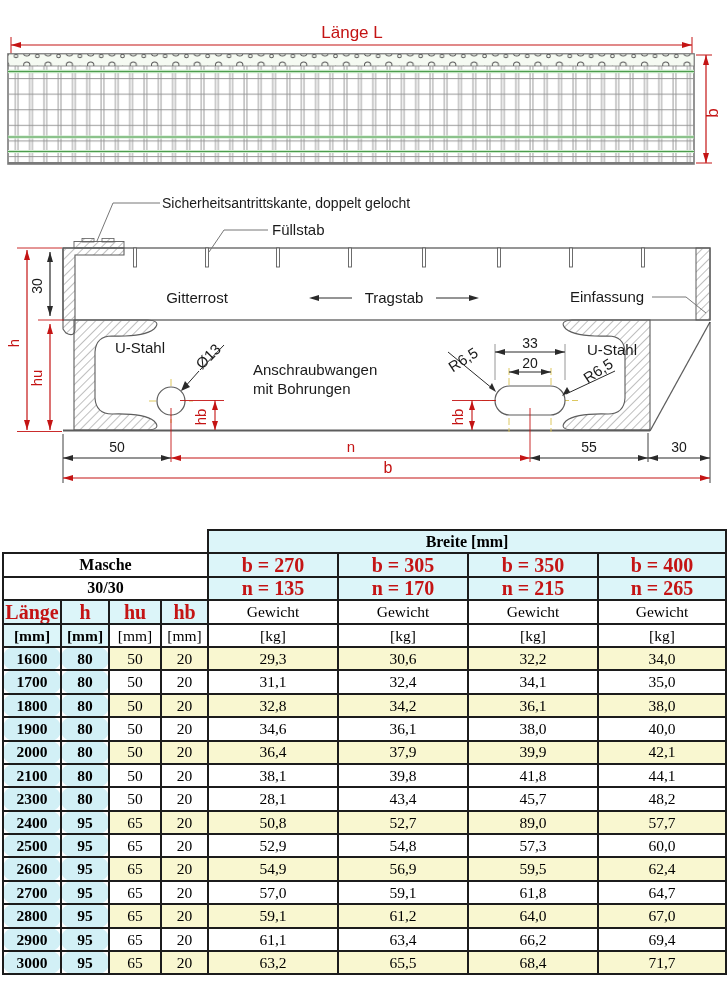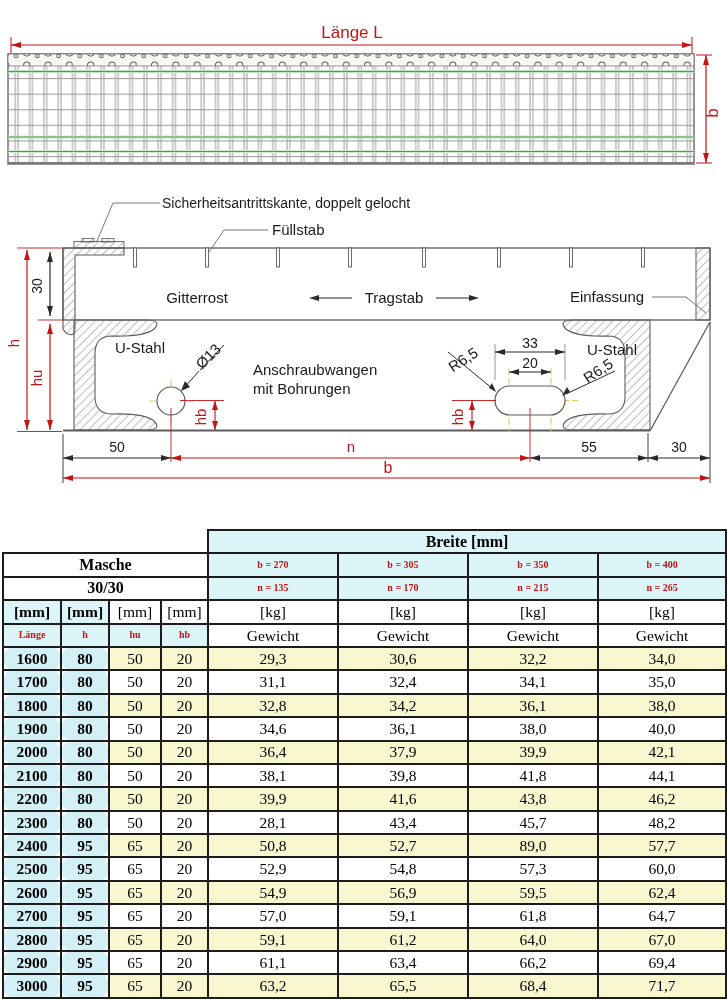--- a/index.html
+++ b/index.html
@@ -25,21 +25,21 @@
   #spec-table-wrap{position:absolute;left:2px;top:529px;width:723px;}
   table{border-collapse:collapse;table-layout:fixed;width:723px;
         font-family:"Liberation Serif", serif;color:#000;}
   td{border:2px solid #1c1c1c;height:21.4px;padding:0;text-align:center;
      vertical-align:middle;font-size:15.5px;line-height:1;overflow:hidden;}
   td.ghost{border:none;background:#fff;}
   .cyan{background:var(--cyan);}
   .cyan-d{background:var(--cyan-data);border-radius:11px;}
   .yellow{background:var(--yellow);}
   .hbold{font-weight:bold;font-size:16px;}
-  .redb{color:var(--accent-red);font-weight:bold;font-size:10px;}
+  .redb{color:var(--accent-red);font-weight:bold;font-size:20px;}
   .vbold{font-weight:bold;}
 </style>
 </head>
 <body>
 
 
 
 <svg id="tech-drawing" width="727" height="512" viewBox="0 0 727 512">
   <defs>
     <pattern id="hatch" patternUnits="userSpaceOnUse" width="6" height="6" patternTransform="rotate(45)">
@@ -247,39 +247,39 @@
         <td class="cyan redb">b = 400</td>
       </tr>
       <tr>
         <td class="hbold" colspan="4">30/30</td>
         <td class="cyan redb">n = 135</td>
         <td class="cyan redb">n = 170</td>
         <td class="cyan redb">n = 215</td>
         <td class="cyan redb">n = 265</td>
       </tr>
       <tr>
+        <td class="cyan redb">Länge</td>
+        <td class="cyan redb">h</td>
+        <td class="cyan redb">hu</td>
+        <td class="cyan redb">hb</td>
+        <td>Gewicht</td>
+        <td>Gewicht</td>
+        <td>Gewicht</td>
+        <td>Gewicht</td>
+      </tr>
+      <tr>
         <td class="cyan vbold">[mm]</td>
         <td class="cyan vbold">[mm]</td>
         <td>[mm]</td>
         <td>[mm]</td>
         <td>[kg]</td>
         <td>[kg]</td>
         <td>[kg]</td>
         <td>[kg]</td>
       </tr>
-      <tr>
-        <td class="cyan redb">Länge</td>
-        <td class="cyan redb">h</td>
-        <td class="cyan redb">hu</td>
-        <td class="cyan redb">hb</td>
-        <td>Gewicht</td>
-        <td>Gewicht</td>
-        <td>Gewicht</td>
-        <td>Gewicht</td>
-      </tr>
     </tbody>
     <tbody>
         <tr>
           <td class="cyan-d vbold">1600</td>
           <td class="cyan-d vbold">80</td>
           <td class="yellow">50</td>
           <td class="yellow">20</td>
           <td class="yellow">29,3</td>
           <td class="yellow">30,6</td>
           <td class="yellow">32,2</td>
@@ -329,30 +329,20 @@
           <td class="cyan-d vbold">2100</td>
           <td class="cyan-d vbold">80</td>
           <td>50</td>
           <td>20</td>
           <td>38,1</td>
           <td>39,8</td>
           <td>41,8</td>
           <td>44,1</td>
         </tr>
         <tr>
-          <td class="cyan-d vbold">2200</td>
-          <td class="cyan-d vbold">80</td>
-          <td class="yellow">50</td>
-          <td class="yellow">20</td>
-          <td class="yellow">39,9</td>
-          <td class="yellow">41,6</td>
-          <td class="yellow">43,8</td>
-          <td class="yellow">46,2</td>
-        </tr>
-        <tr>
           <td class="cyan-d vbold">2300</td>
           <td class="cyan-d vbold">80</td>
           <td>50</td>
           <td>20</td>
           <td>28,1</td>
           <td>43,4</td>
           <td>45,7</td>
           <td>48,2</td>
         </tr>
         <tr>

